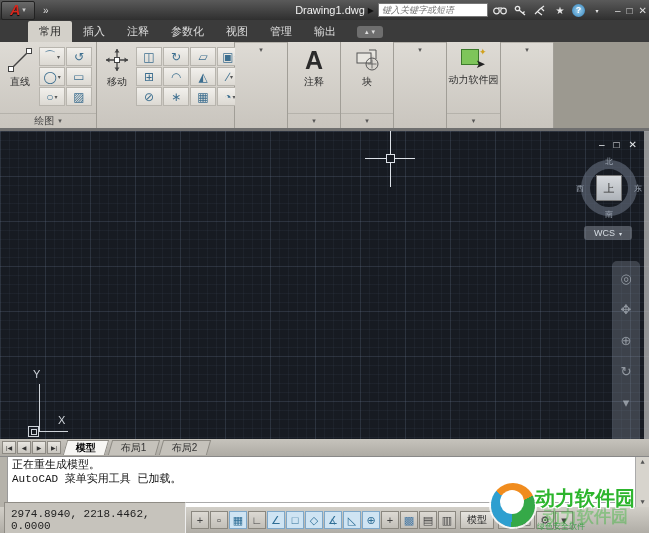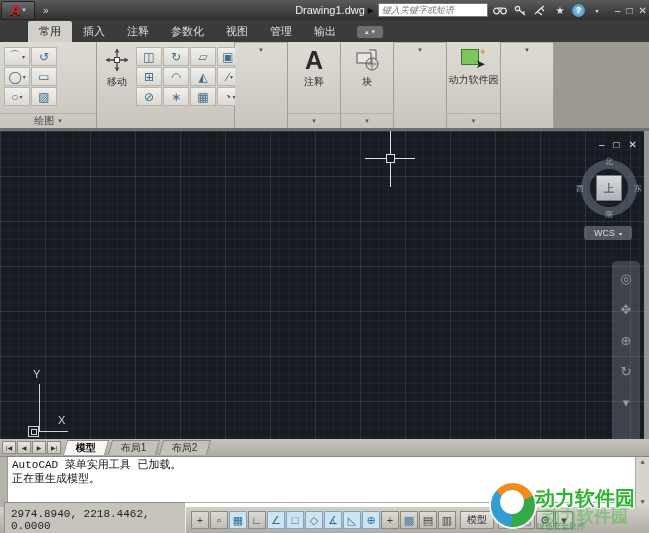--- a/index.html
+++ b/index.html
@@ -205,20 +205,28 @@
     <span class="ribbon-min">
       <span>▴</span>
       <span>▾</span>
     </span>
   </div>
 
   <div class="ribbon">
 
     <div class="panel" style="width:97px;">
       <div class="panel-body">
+        <div class="bigbtn">
+          <svg width="26" height="26" viewBox="0 0 26 26">
+            <path d="M4 22 L22 4" stroke="#444" stroke-width="1.4"></path>
+            <rect x="1.5" y="19.5" width="5" height="5" fill="#fff" stroke="#444"></rect>
+            <rect x="19.5" y="1.5" width="5" height="5" fill="#fff" stroke="#444"></rect>
+          </svg>
+          <span class="blabel">直线</span>
+        </div>
         <div class="toolgrid">
           <div class="toolcell">
               <span class="mini">⌒</span>
               <span class="dd">▾</span>
             </div>
           <div class="toolcell">
               <span class="mini">◯</span>
               <span class="dd">▾</span>
             </div>
           <div class="toolcell">
@@ -418,22 +426,22 @@
         <span>布局1</span>
       </div>
     <div class="ltab">
         <span>布局2</span>
       </div>
   </div>
 
   <div class="cmd">
     <div class="cmd-gutter"></div>
     <div class="cmd-main">
+      <span class="cmd-line">正在重生成模型。</span>
       <span class="cmd-line">AutoCAD 菜单实用工具 已加载。</span>
-      <span class="cmd-line">正在重生成模型。</span>
       <span class="cmd-prompt">命令:</span>
     </div>
     <div class="cmd-scroll">
       <span>▲</span>
       <span>▼</span>
     </div>
   </div>
 
   <div class="status">
     <div class="coords">2974.8940, 2218.4462, 0.0000</div>

